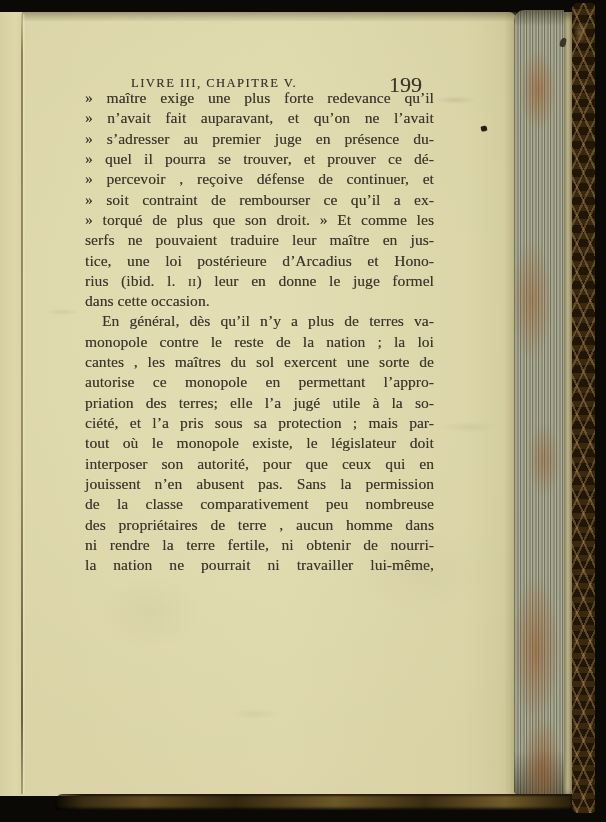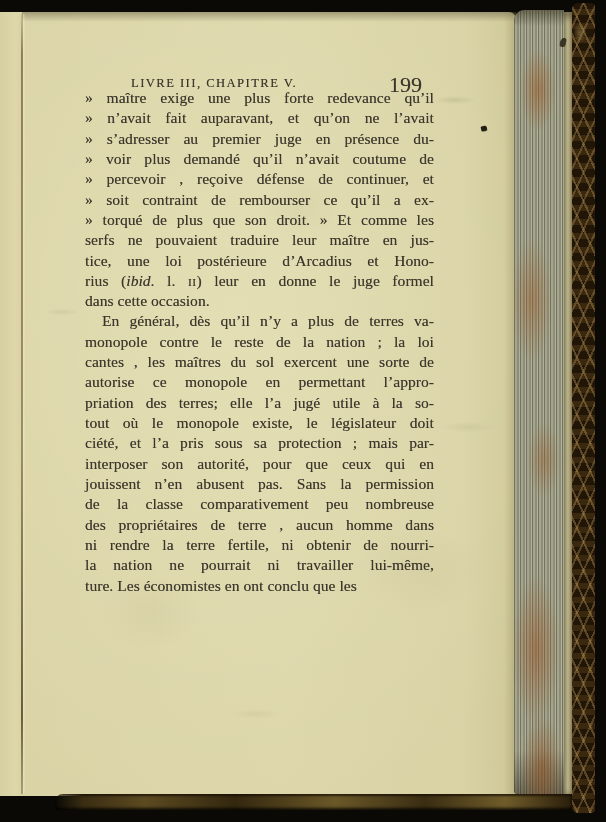--- a/index.html
+++ b/index.html
@@ -49,21 +49,21 @@
   .page-number{position:absolute;right:12px;top:0;font-size:22px;
     text-shadow:.25px 0 rgba(59,53,43,.5);}
 
   
   .textblock{position:absolute;left:85px;top:76px;width:349px;color:var(--ink,#3b352b);}
   .line{height:20.32px;line-height:20.32px;font-size:15.4px;
     text-align:justify;text-align-last:justify;white-space:normal;
     text-shadow:.25px 0 rgba(59,53,43,.55);letter-spacing:.1px;}
   .line.endline{text-align-last:left;}
   .line.indent{text-indent:17px;}
-  .seg-italic{font-style:italic;}
+  .seg-italic{}
   .seg-smallcaps{font-variant:small-caps;letter-spacing:.6px;}
 
   
   .ink-speck{position:absolute;left:481px;top:114px;width:6px;height:5px;
     background:#241f15;border-radius:1px 2px 2px 1px;transform:rotate(-14deg);
     box-shadow:1px 1.5px 0 -1px rgba(36,31,21,.55);}
   .edge-mark{position:absolute;left:560px;top:38px;width:6px;height:9px;
     background:#2a2417;border-radius:55% 25% 45% 30%;opacity:.85;transform:rotate(10deg);}
 
   
@@ -114,42 +114,41 @@
 
     <div class="header">
       <span class="header-title">LIVRE III, CHAPITRE V.</span>
       <span class="page-number">199</span>
     </div>
 
     <div class="textblock" id="textblock">
         <div class="line"><span>» maître exige une plus forte redevance qu’il</span></div>
         <div class="line"><span>» n’avait fait auparavant, et qu’on ne l’avait</span></div>
         <div class="line"><span>» s’adresser au premier juge en présence du-</span></div>
-        <div class="line"><span>» voir plus demandé qu’il n’avait coutume de</span></div>
+        <div class="line"><span>» quel il pourra se trouver, et prouver ce dé-</span></div>
         <div class="line"><span>» percevoir , reçoive défense de continuer, et</span></div>
         <div class="line"><span>» soit contraint de rembourser ce qu’il a ex-</span></div>
         <div class="line"><span>» torqué de plus que son droit. » Et comme les</span></div>
         <div class="line"><span>serfs ne pouvaient traduire leur maître en jus-</span></div>
         <div class="line"><span>tice, une loi postérieure d’Arcadius et Hono-</span></div>
         <div class="line"><span>rius (</span><span class="seg-italic">ibid</span><span>. l. </span><span class="seg-smallcaps">ii</span><span>) leur en donne le juge formel</span></div>
         <div class="line endline"><span>dans cette occasion.</span></div>
         <div class="line indent"><span>En général, dès qu’il n’y a plus de terres va-</span></div>
         <div class="line"><span>monopole contre le reste de la nation ; la loi</span></div>
         <div class="line"><span>cantes , les maîtres du sol exercent une sorte de</span></div>
         <div class="line"><span>autorise ce monopole en permettant l’appro-</span></div>
         <div class="line"><span>priation des terres; elle l’a jugé utile à la so-</span></div>
+        <div class="line"><span>ciété, et l’a pris sous sa protection ; mais par-</span></div>
         <div class="line"><span>tout où le monopole existe, le législateur doit</span></div>
-        <div class="line"><span>ciété, et l’a pris sous sa protection ; mais par-</span></div>
         <div class="line"><span>interposer son autorité, pour que ceux qui en</span></div>
         <div class="line"><span>jouissent n’en abusent pas. Sans la permission</span></div>
         <div class="line"><span>de la classe comparativement peu nombreuse</span></div>
         <div class="line"><span>des propriétaires de terre , aucun homme dans</span></div>
         <div class="line"><span>ni rendre la terre fertile, ni obtenir de nourri-</span></div>
         <div class="line"><span>la nation ne pourrait ni travailler lui-même,</span></div>
-        <div class="line endline"><span>ture. Les économistes en ont conclu que les</span></div>
       </div>
 
     <div class="ink-speck"></div>
   </div>
 
   <div class="fore-edge"></div>
   <div class="edge-strip"></div>
   <div class="cover-strip"></div>
   <div class="bottom-strip"></div>
   <div class="edge-mark"></div>

